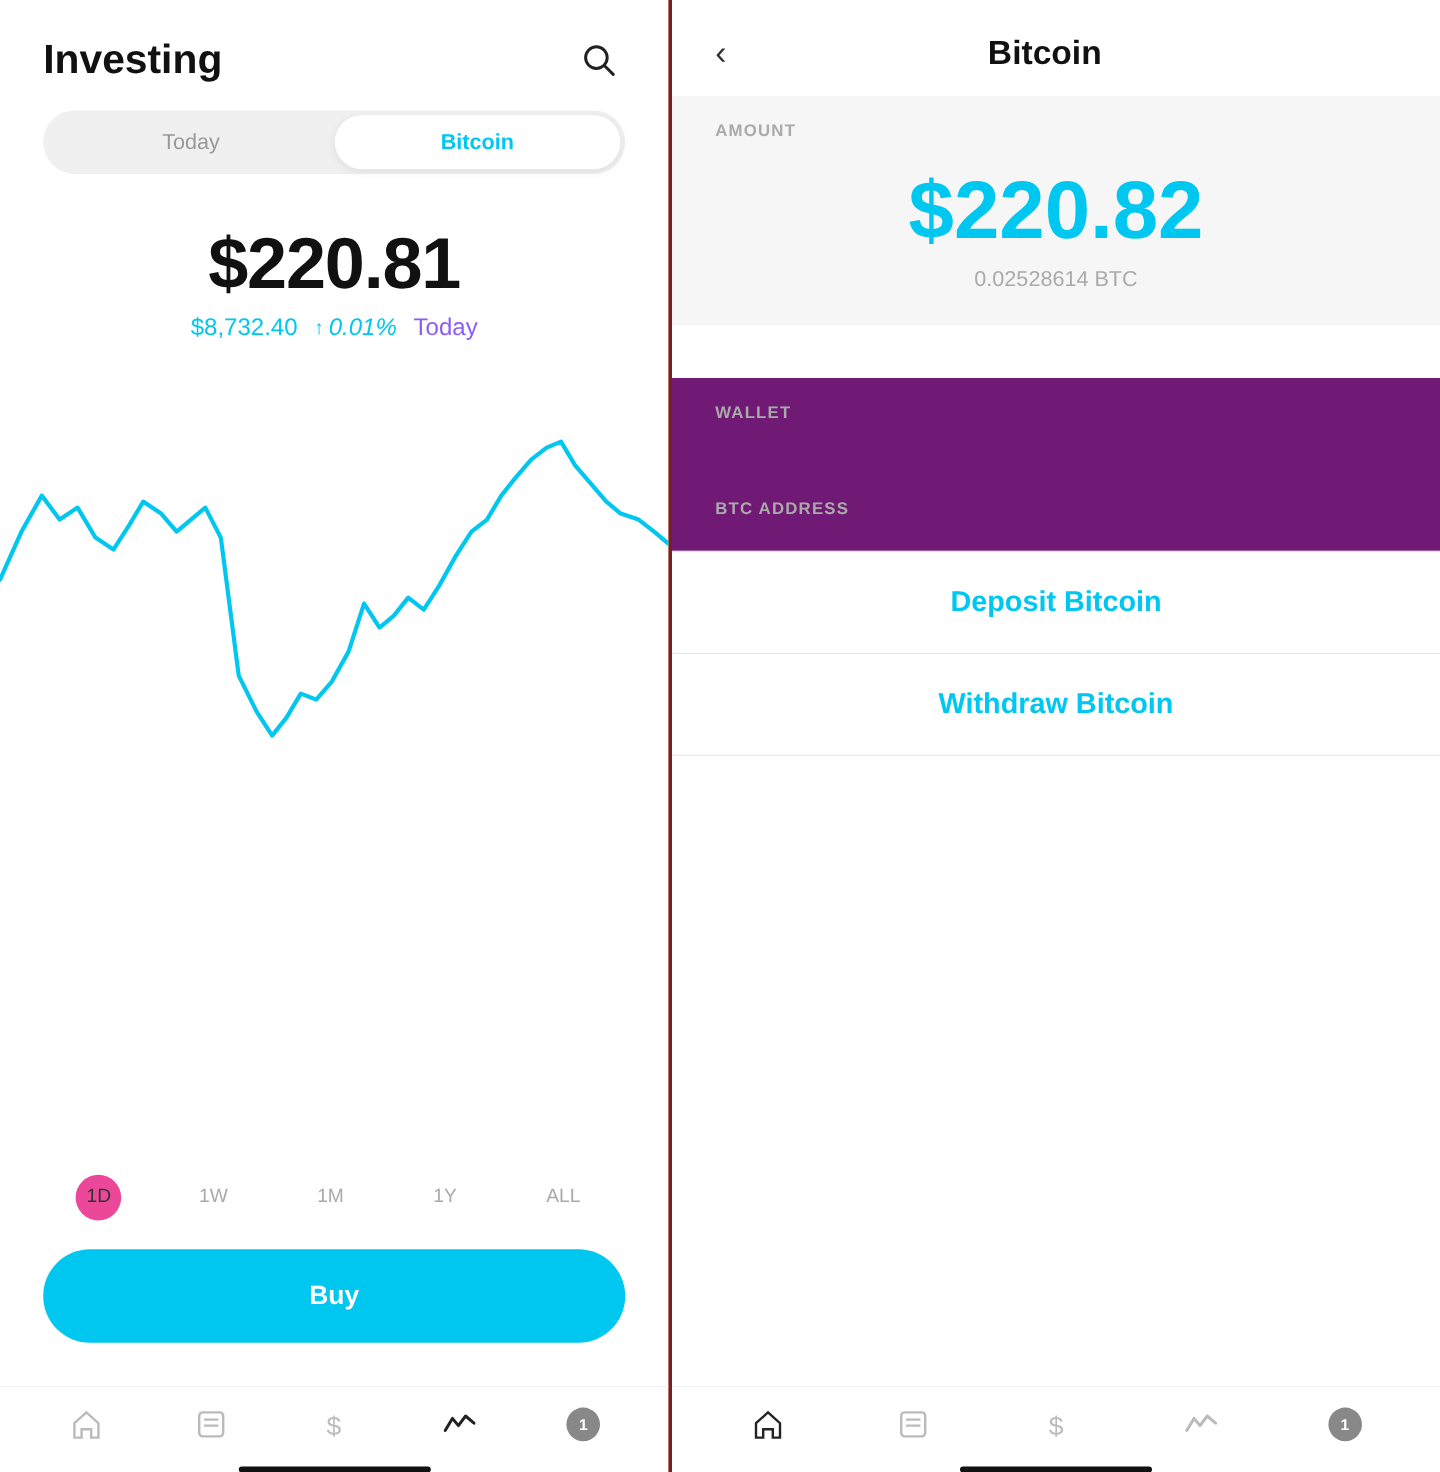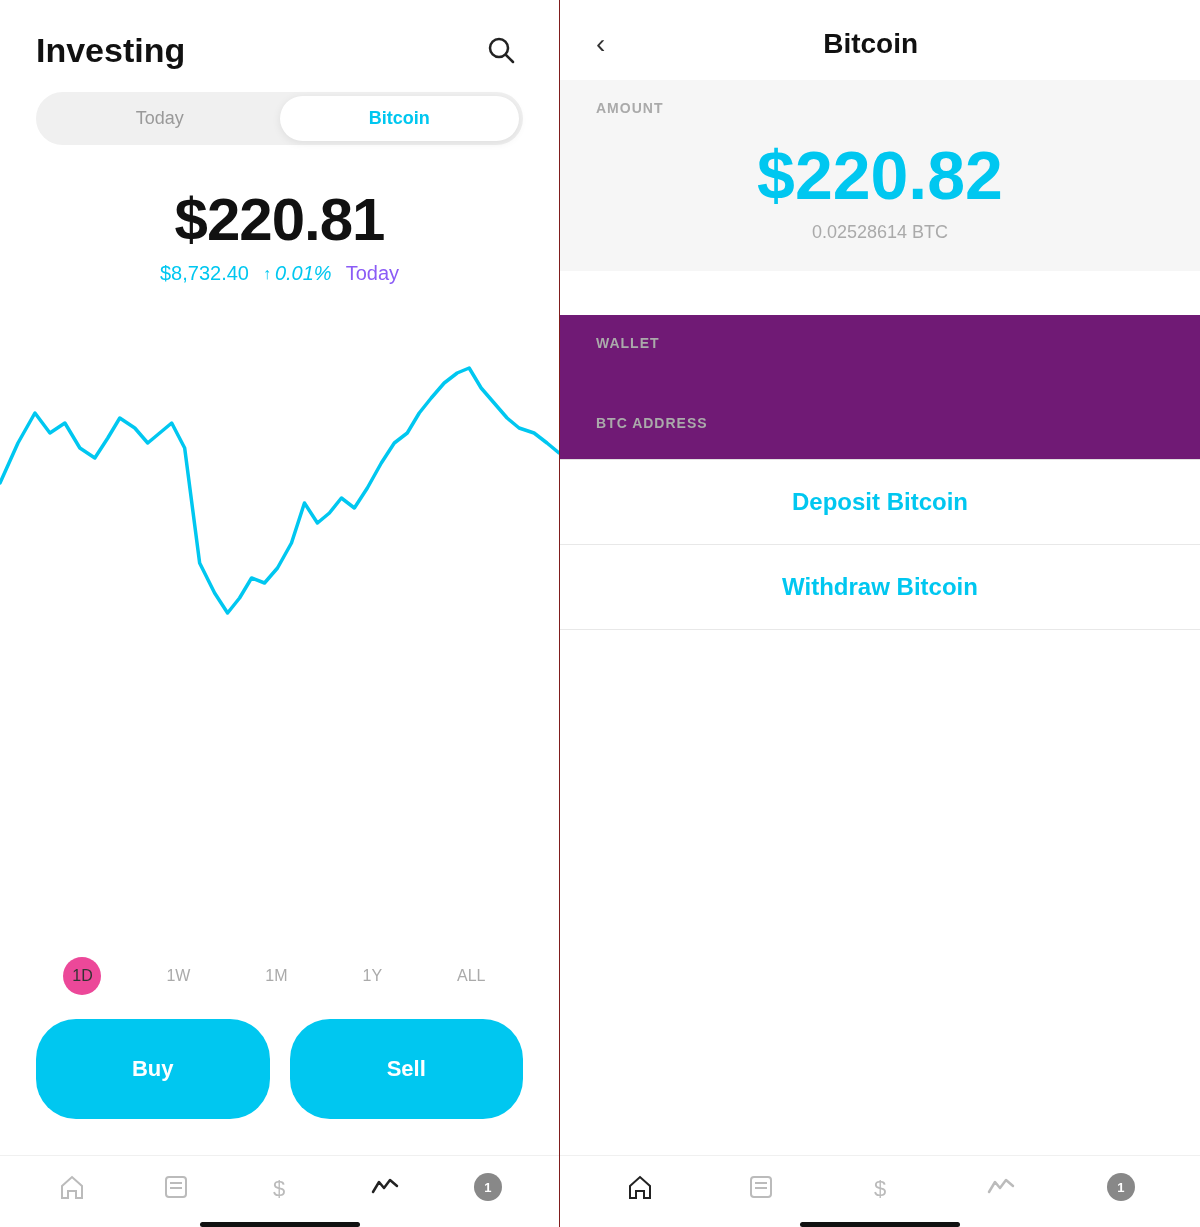--- a/index.html
+++ b/index.html
@@ -12,21 +12,21 @@
       overflow: hidden;
     }
 
     
     .left-panel {
       width: 560px;
       height: 1227px;
       background: #fff;
       display: flex;
       flex-direction: column;
-      border-right: 1px solid #7f1d1d;
+      border-right: 3px solid #7f1d1d;
       position: relative;
     }
 
     .left-header {
       display: flex;
       align-items: center;
       justify-content: space-between;
       padding: 28px 36px 20px 36px;
     }
 
@@ -165,21 +165,21 @@
 
     
     .action-buttons {
       display: flex;
       gap: 20px;
       padding: 0 36px 36px 36px;
     }
 
     .btn-buy, .btn-sell {
       flex: 1;
-      padding: 37px 0;
+      padding: 26px 0;
       border-radius: 40px;
       font-size: 22px;
       font-weight: 600;
       color: #fff;
       background: #00c7f0;
       border: none;
       cursor: pointer;
       text-align: center;
     }
 
@@ -425,21 +425,20 @@
   <div class="time-range">
     <div class="time-btn active">1D</div>
     <div class="time-btn">1W</div>
     <div class="time-btn">1M</div>
     <div class="time-btn">1Y</div>
     <div class="time-btn">ALL</div>
   </div>
 
   <div class="action-buttons">
     <button class="btn-buy">Buy</button>
-    <button class="btn-sell">Sell</button>
   </div>
 
   <div class="bottom-nav">
     <div class="nav-icon">
       <svg width="30" height="30" viewBox="0 0 30 30" fill="none">
         <path d="M5 14L15 5L25 14V26H19V19H11V26H5V14Z" stroke="#bbb" stroke-width="2" fill="none"></path>
       </svg>
     </div>
     <div class="nav-icon">
       <svg width="30" height="30" viewBox="0 0 30 30" fill="none">

